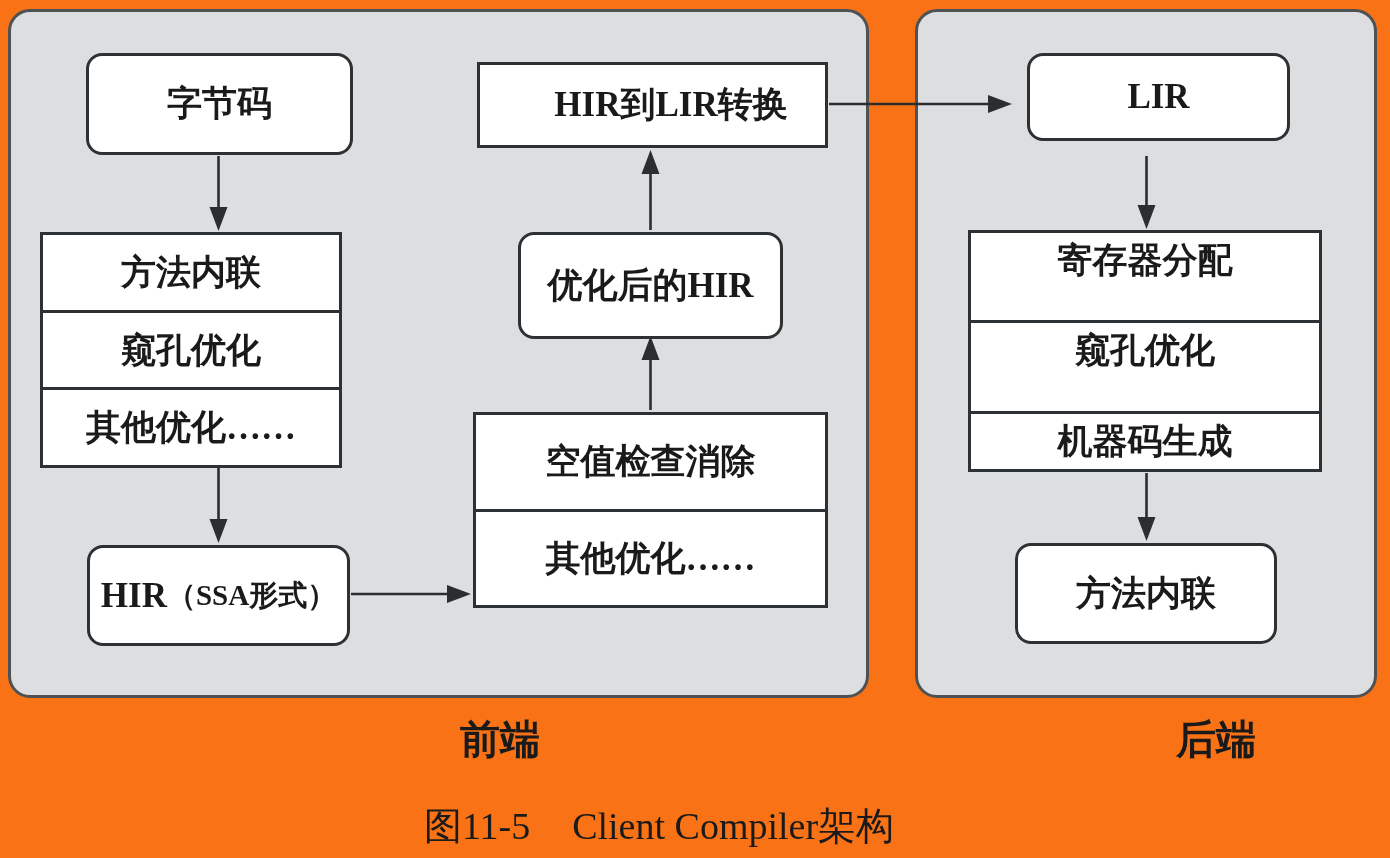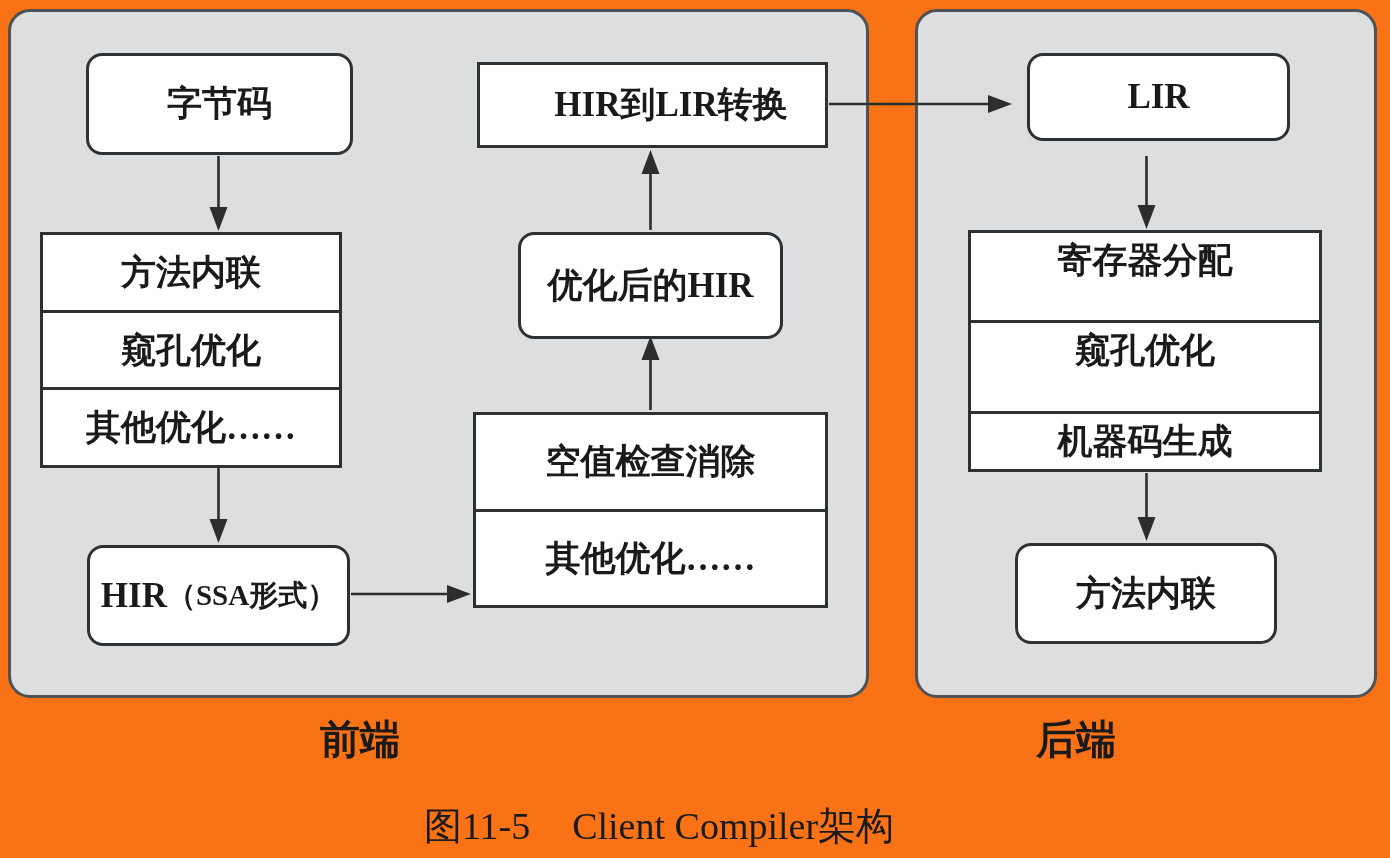--- a/index.html
+++ b/index.html
@@ -53,21 +53,21 @@
     flex:1 1 0;
     display:flex;align-items:center;justify-content:center;
     font-size:35px;font-weight:700;
     white-space:nowrap;
   }
   .stack .row + .row{border-top:3px solid var(--box-border);}
   .hir-line2{font-size:29px;}
   .zone-label{
     position:absolute;
     width:220px;
-    text-align:left;
+    text-align:right;
     font-size:40px;font-weight:700;
   }
   .caption{
     position:absolute;
     left:0;top:801px;width:1390px;
     text-align:center;
     font-size:38px;font-weight:400;
     transform:translateX(-36px);
   }
   .caption .cap-num{margin-right:42px;margin-top:32px;}

